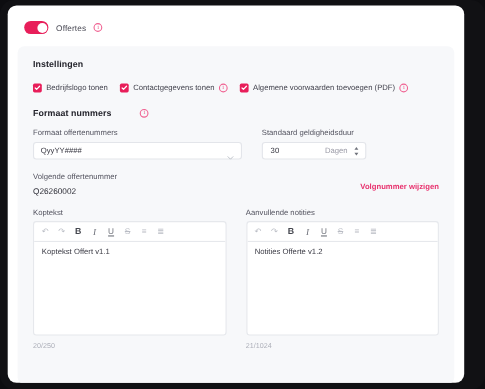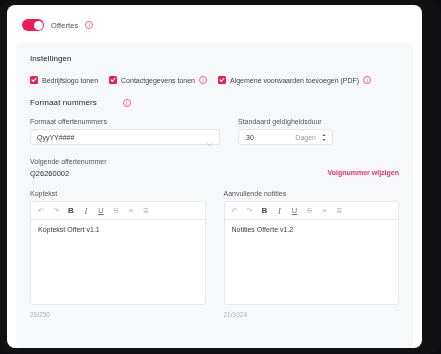--- a/index.html
+++ b/index.html
@@ -88,21 +88,21 @@
   .card {
     margin-top: 7px;
     background: #f7f8fa;
     border-radius: 6px;
     padding: 12px 14px 14px 14px;
     box-sizing: border-box;
     height: 307px;
   }
   .section-title {
     font-size: 8px;
-    font-weight: normal;
+    font-weight: bold;
     color: #23232b;
     letter-spacing: .1px;
   }
 
   
   .checkbox-row {
     display: flex;
     align-items: center;
     margin-top: 13px;
     gap: 6px;
@@ -196,21 +196,21 @@
     flex-direction: column;
     line-height: 0;
     cursor: pointer;
   }
 
   
   .next-row {
     display: flex;
     margin-top: 13px;
     gap: 28px;
-    align-items: center;
+    align-items: flex-start;
   }
   .static-value {
     font-size: 7.5px;
     color: #2d2d36;
     margin-top: 4px;
   }
   .link {
     font-size: 7px;
     color: #e8326e;
     font-weight: bold;

